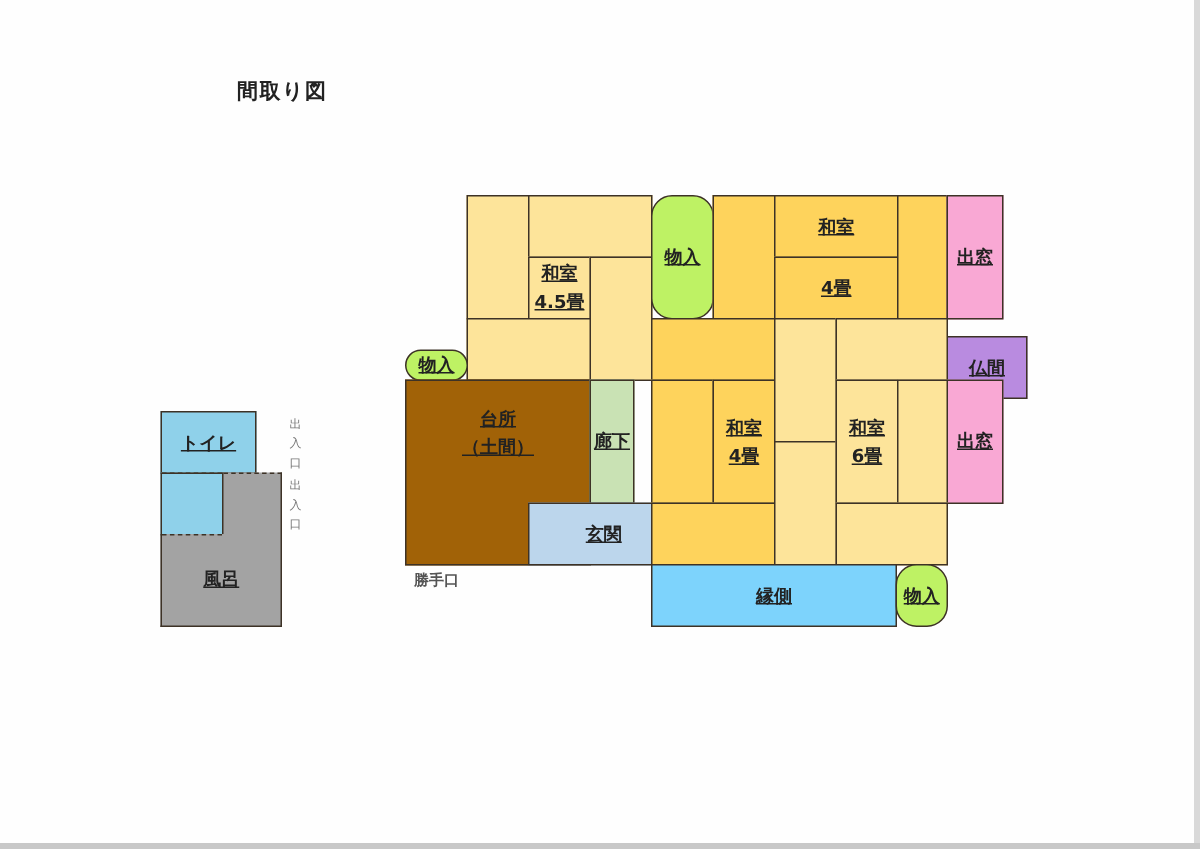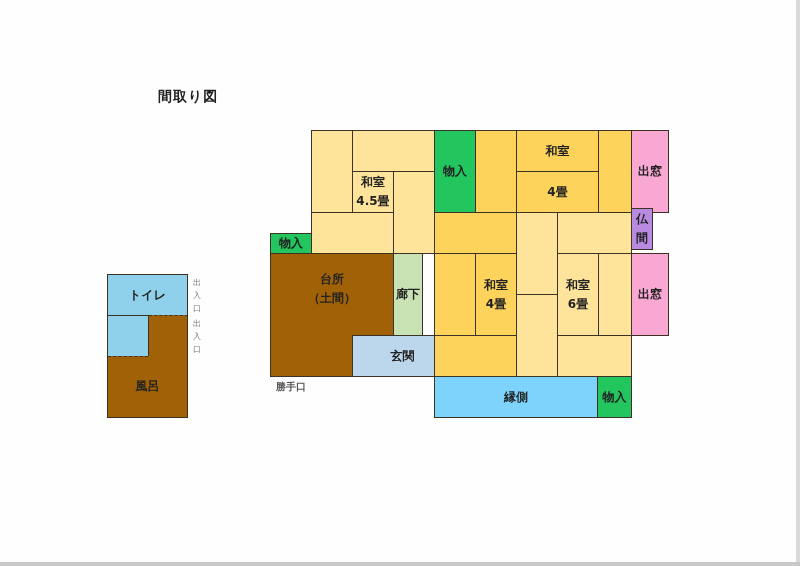--- a/index.html
+++ b/index.html
@@ -1,31 +1,31 @@
 <!DOCTYPE html>
 <html><head>
 <meta charset="utf-8">
 <style>
   html,body{margin:0;padding:0;}
   body{width:800px;height:566px;position:relative;background:#fefefe;overflow:hidden;font-family:"DejaVu Sans","Liberation Sans",sans-serif;}
   .page-edge-r{position:absolute;left:796px;top:0;width:4px;height:566px;background:#d9d9d9;}
   .page-edge-b{position:absolute;left:0;top:562px;width:800px;height:4px;background:#c8c8c8;}
-  .title{position:absolute;left:158px;top:52px;font-size:14px;font-weight:bold;color:#222;letter-spacing:1px;margin-top:36px;}
-  .r{position:absolute;box-sizing:border-box;border:1.5px solid #3d3226;display:flex;align-items:center;justify-content:center;text-align:center;font-size:12px;font-weight:bold;color:#222;line-height:19px;white-space:pre-line;}
+  .title{position:absolute;left:158px;top:52px;font-size:14px;font-weight:bold;color:#222;letter-spacing:1px;}
+  .r{position:absolute;box-sizing:border-box;border:1.5px solid #3d3226;display:flex;align-items:center;justify-content:center;text-align:center;font-size:12px;font-weight:bold;color:#222;line-height:19px;white-space:pre-line;text-decoration:underline;}
   .t1{background:#fde49a;}
   .t2{background:#fed35c;}
-  .closet{background:#22c55e;}
+  .closet{background:#bef264;border-radius:14px;}
   .demado{background:#f9a8d4;}
   .butsuma{background:#b98be0;}
   .kitchen{background:#a16207;}
   .roka{background:#c9e2b4;}
   .genkan{background:#bcd6ec;}
   .engawa{background:#7dd3fc;}
   .toilet{background:#8fd1ea;}
-  .bath{background:#a16207;}
+  .bath{background:#a3a3a3;}
   .note{position:absolute;font-size:10px;color:#555;}
   .vnote{position:absolute;font-size:8px;color:#777;width:10px;line-height:13px;text-align:center;white-space:pre-line;}
   .dash{position:absolute;border-top:1.5px dashed #3d3226;height:0;}
 </style>
 </head>
 <body>
 
 <div class="page-edge-r"></div>
 <div class="page-edge-b"></div>
 
@@ -41,21 +41,21 @@
   <div class="r t1" style="left:311px;top:212px;width:83px;height:42px;"></div>
 
   <div class="r closet" style="left:434px;top:130px;width:42px;height:83px;">物入</div>
 
   <div class="r t2" style="left:475px;top:130px;width:42px;height:83px;"></div>
   <div class="r t2" style="left:516px;top:130px;width:83px;height:42px;">和室</div>
   <div class="r t2" style="left:516px;top:171px;width:83px;height:42px;">4畳</div>
   <div class="r t2" style="left:598px;top:130px;width:34px;height:83px;"></div>
 
   <div class="r demado" style="left:631px;top:130px;width:38px;height:83px;">出窓</div>
-  <div class="r butsuma" style="left:631px;top:208px;width:22px;height:42px;text-align:center;">仏間</div>
+  <div class="r butsuma" style="left:631px;top:224px;width:54px;height:42px;text-align:center;">仏間</div>
   <div class="r demado" style="left:631px;top:253px;width:38px;height:83px;">出窓</div>
 
   <div class="r closet" style="left:270px;top:233px;width:42px;height:21px;">物入</div>
 
   <div class="r kitchen" style="left:270px;top:253px;width:124px;height:124px;align-items:flex-start;padding-top:16px;">台所
 （土間）</div>
 
   <div class="r roka" style="left:393px;top:253px;width:30px;height:83px;">廊下</div>
 
   <div class="r genkan" style="left:352px;top:335px;width:101px;height:42px;">玄関</div>
@@ -75,21 +75,21 @@
   <div class="r t1" style="left:598px;top:253px;width:34px;height:83px;"></div>
   <div class="r t1" style="left:557px;top:335px;width:75px;height:42px;"></div>
 
   <div class="r engawa" style="left:434px;top:376px;width:164px;height:42px;">縁側</div>
   <div class="r closet" style="left:597px;top:376px;width:35px;height:42px;">物入</div>
 
   <div class="note" style="left:276px;top:380px;font-weight:bold;">勝手口</div>
 </div>
 
 <div>
-  <div class="r toilet" style="left:107px;top:274px;width:81px;height:42px;">トイレ</div>
+  <div class="r toilet" style="left:107px;top:274px;width:64px;height:42px;">トイレ</div>
   <div class="r toilet" style="left:107px;top:315px;width:42px;height:42px;"></div>
   <div class="r bath" style="left:148px;top:315px;width:40px;height:42px;border-top:none;border-right:1.5px solid #3d3226;"></div>
   <div class="dash" style="left:149px;top:315px;width:39px;"></div>
   <div class="dash" style="left:149px;top:356px;width:39px;"></div>
   <div class="r bath" style="left:107px;top:356px;width:81px;height:62px;border-top:none;">風呂</div>
   <div class="dash" style="left:108px;top:315px;width:40px;"></div>
   <div class="dash" style="left:108px;top:356px;width:40px;"></div>
 
   <div class="vnote" style="left:192px;top:276px;">出
 入

